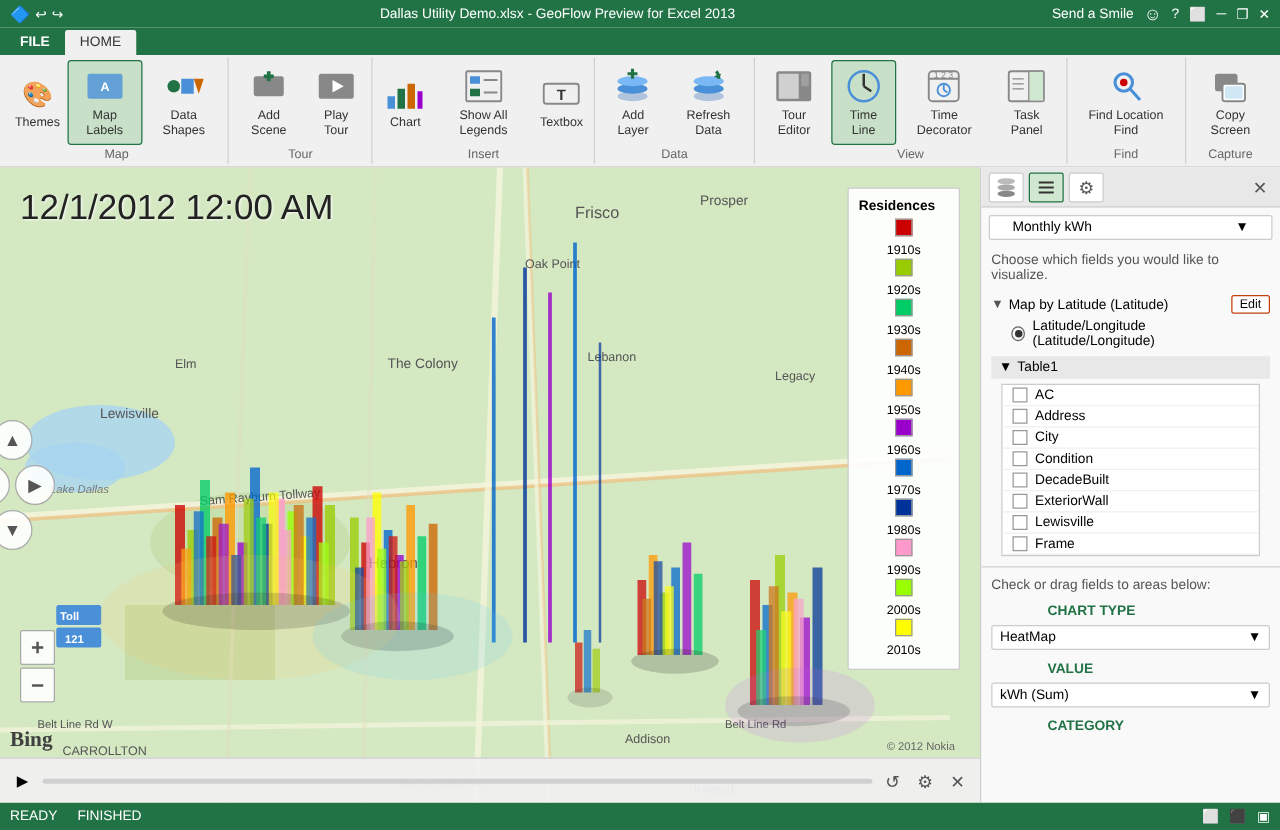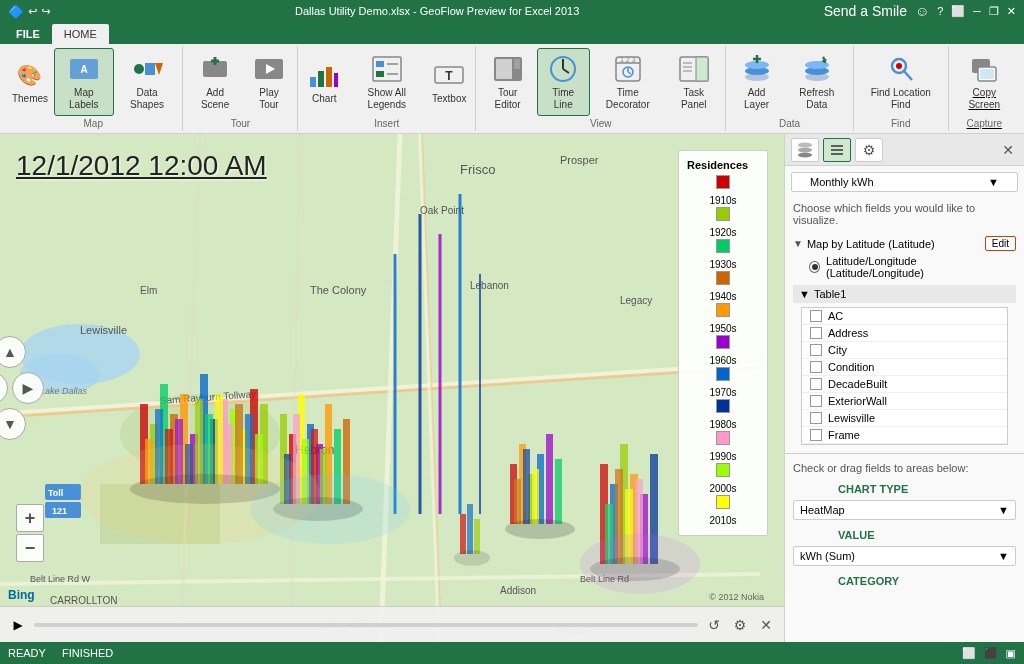--- a/index.html
+++ b/index.html
@@ -62,21 +62,21 @@
       align-items: stretch;
       padding: 2px 4px;
     }
     .ribbon-group {
       display: flex;
       flex-direction: column;
       align-items: stretch;
       border-right: 1px solid #d0d0d0;
       padding: 2px 4px;
     }
-    .ribbon-group:last-child { border-right: none; text-decoration: underline; }
+    .ribbon-group:last-child { border-right: none; }
     .ribbon-group-items {
       display: flex;
       flex: 1;
       align-items: center;
       gap: 2px;
     }
     .ribbon-group-label {
       text-align: center;
       font-size: 10px;
       color: #666;
@@ -135,21 +135,20 @@
     
     #date-overlay {
       position: absolute;
       top: 16px;
       left: 16px;
       font-size: 28px;
       font-weight: 300;
       color: #222;
       z-index: 10;
       text-shadow: 1px 1px 2px rgba(255,255,255,0.8);
-      text-decoration: underline;
     }
 
     
     #legend {
       position: absolute;
       top: 16px;
       right: 16px;
       background: rgba(255,255,255,0.92);
       border: 1px solid #ccc;
       border-radius: 2px;
@@ -205,24 +204,25 @@
       display: flex; align-items: center; justify-content: center;
       color: #555;
       font-size: 14px;
     }
 
     
     #bing-logo {
       position: absolute;
       bottom: 40px;
       left: 8px;
-      font-size: 12px;
+      font-size: 17px;
       font-weight: bold;
-      color: #0369a1;
+      color: #404040;
       z-index: 10;
+      font-family: Liberation Serif, serif;
     }
 
     
     #copyright {
       position: absolute;
       bottom: 40px;
       right: 20px;
       font-size: 9px;
       color: #666;
       z-index: 10;
@@ -435,21 +435,21 @@
 <body>
 
 <div id="title-bar">
   <div style="display:flex;gap:4px;align-items:center;">
     <span style="font-size:13px;">🔷</span>
     <span style="font-size:11px;">↩</span>
     <span style="font-size:11px;">↪</span>
   </div>
   <div class="title-text">Dallas Utility Demo.xlsx - GeoFlow Preview for Excel 2013</div>
   <div style="display:flex;align-items:center;gap:8px;">
-    <span style="font-size:14px;color:white;cursor:pointer;">Send a Smile</span>
+    <span style="font-size:11px;color:white;cursor:pointer;">Send a Smile</span>
     <span style="font-size:14px;">☺</span>
     <span style="font-size:11px;cursor:pointer;">?</span>
     <span style="font-size:11px;cursor:pointer;">⬜</span>
     <span style="font-size:11px;cursor:pointer;">─</span>
     <span style="font-size:11px;cursor:pointer;">❐</span>
     <span style="font-size:11px;cursor:pointer;">✕</span>
   </div>
 </div>
 
 <div id="ribbon-tabs">
@@ -551,20 +551,50 @@
       </div>
     </div>
     <div class="ribbon-group-label">Insert</div>
   </div>
 
   <div class="ribbon-group">
     <div class="ribbon-group-items">
       <div class="ribbon-btn">
         <div class="icon">
           <svg width="32" height="32" viewBox="0 0 32 32">
+            <ellipse cx="16" cy="24" rx="12" ry="4" fill="#b0c4de"></ellipse>
+            <ellipse cx="16" cy="18" rx="12" ry="4" fill="#4a90d9"></ellipse>
+            <ellipse cx="16" cy="12" rx="12" ry="4" fill="#7ab8f5"></ellipse>
+            <line x1="16" y1="2" x2="16" y2="10" stroke="#217346" stroke-width="2.5"></line>
+            <line x1="12" y1="6" x2="20" y2="6" stroke="#217346" stroke-width="2.5"></line>
+          </svg>
+        </div>
+        <div class="ribbon-btn-label">Add Layer</div>
+      </div>
+      <div class="ribbon-btn">
+        <div class="icon">
+          <svg width="32" height="32" viewBox="0 0 32 32">
+            <ellipse cx="16" cy="24" rx="12" ry="4" fill="#b0c4de"></ellipse>
+            <ellipse cx="16" cy="18" rx="12" ry="4" fill="#4a90d9"></ellipse>
+            <ellipse cx="16" cy="12" rx="12" ry="4" fill="#7ab8f5"></ellipse>
+            <path d="M22,4 A8,8 0 0,1 24,10" fill="none" stroke="#217346" stroke-width="2.5"></path>
+            <polygon points="24,10 20,8 26,6" fill="#217346"></polygon>
+          </svg>
+        </div>
+        <div class="ribbon-btn-label">Refresh Data</div>
+      </div>
+    </div>
+    <div class="ribbon-group-label">Data</div>
+  </div>
+
+  <div class="ribbon-group">
+    <div class="ribbon-group-items">
+      <div class="ribbon-btn">
+        <div class="icon">
+          <svg width="32" height="32" viewBox="0 0 32 32">
             <rect x="2" y="4" width="28" height="24" rx="2" fill="#888"></rect>
             <rect x="4" y="6" width="16" height="20" fill="#d0d0d0"></rect>
             <rect x="22" y="6" width="6" height="10" fill="#a0a0a0"></rect>
           </svg>
         </div>
         <div class="ribbon-btn-label">Tour Editor</div>
       </div>
       <div class="ribbon-btn active">
         <div class="icon">
           <svg width="32" height="32" viewBox="0 0 32 32">
@@ -595,50 +625,20 @@
             <rect x="18" y="4" width="12" height="24" rx="0 2 2 0" fill="#d0e8d0" stroke="#888" stroke-width="1"></rect>
             <line x1="5" y1="10" x2="14" y2="10" stroke="#888" stroke-width="1"></line>
             <line x1="5" y1="14" x2="14" y2="14" stroke="#888" stroke-width="1"></line>
             <line x1="5" y1="18" x2="14" y2="18" stroke="#888" stroke-width="1"></line>
           </svg>
         </div>
         <div class="ribbon-btn-label">Task Panel</div>
       </div>
     </div>
     <div class="ribbon-group-label">View</div>
-  </div>
-
-  <div class="ribbon-group">
-    <div class="ribbon-group-items">
-      <div class="ribbon-btn">
-        <div class="icon">
-          <svg width="32" height="32" viewBox="0 0 32 32">
-            <ellipse cx="16" cy="24" rx="12" ry="4" fill="#b0c4de"></ellipse>
-            <ellipse cx="16" cy="18" rx="12" ry="4" fill="#4a90d9"></ellipse>
-            <ellipse cx="16" cy="12" rx="12" ry="4" fill="#7ab8f5"></ellipse>
-            <line x1="16" y1="2" x2="16" y2="10" stroke="#217346" stroke-width="2.5"></line>
-            <line x1="12" y1="6" x2="20" y2="6" stroke="#217346" stroke-width="2.5"></line>
-          </svg>
-        </div>
-        <div class="ribbon-btn-label">Add Layer</div>
-      </div>
-      <div class="ribbon-btn">
-        <div class="icon">
-          <svg width="32" height="32" viewBox="0 0 32 32">
-            <ellipse cx="16" cy="24" rx="12" ry="4" fill="#b0c4de"></ellipse>
-            <ellipse cx="16" cy="18" rx="12" ry="4" fill="#4a90d9"></ellipse>
-            <ellipse cx="16" cy="12" rx="12" ry="4" fill="#7ab8f5"></ellipse>
-            <path d="M22,4 A8,8 0 0,1 24,10" fill="none" stroke="#217346" stroke-width="2.5"></path>
-            <polygon points="24,10 20,8 26,6" fill="#217346"></polygon>
-          </svg>
-        </div>
-        <div class="ribbon-btn-label">Refresh Data</div>
-      </div>
-    </div>
-    <div class="ribbon-group-label">Data</div>
   </div>
 
   <div class="ribbon-group">
     <div class="ribbon-group-items">
       <div class="ribbon-btn">
         <div class="icon">
           <svg width="32" height="32" viewBox="0 0 32 32">
             <circle cx="14" cy="13" r="7" fill="none" stroke="#4a90d9" stroke-width="2.5"></circle>
             <line x1="19" y1="18" x2="27" y2="27" stroke="#4a90d9" stroke-width="2.5"></line>
             <circle cx="14" cy="13" r="3" fill="#cc0000"></circle>

